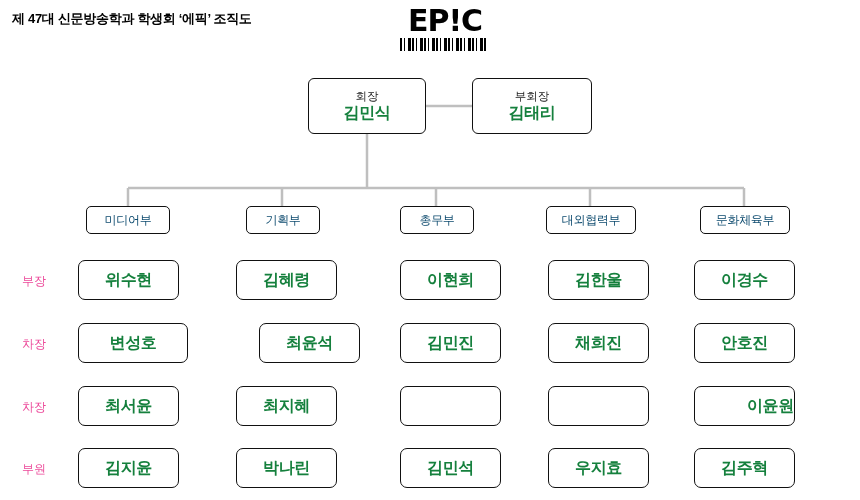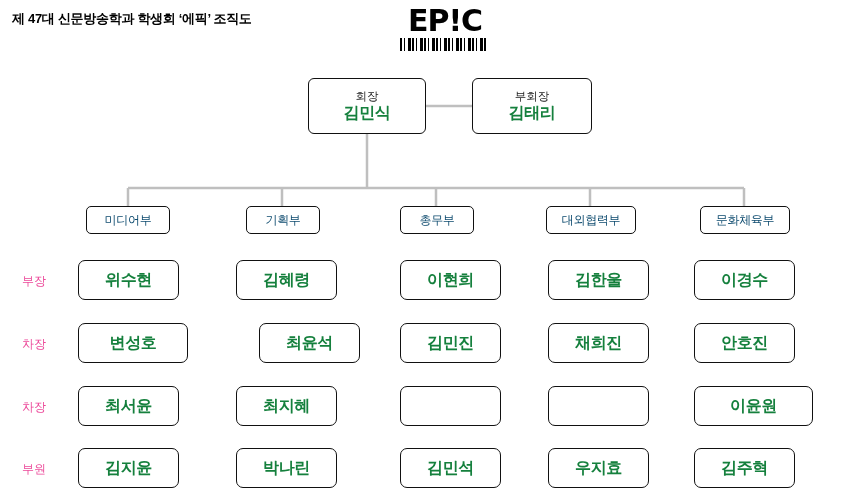--- a/index.html
+++ b/index.html
@@ -246,18 +246,18 @@
 <div class="node member" style="left:548px; top:448px; width:101px;">
   <div class="name">우지효</div>
 </div>
 
 <div class="node member" style="left:694px; top:260px; width:101px;">
   <div class="name">이경수</div>
 </div>
 <div class="node member" style="left:694px; top:323px; width:101px;">
   <div class="name">안호진</div>
 </div>
-<div class="node member" style="left:694px; top:386px; width:119px;">
+<div class="node member" style="left:694px; top:386px; width:101px;align-items:flex-end;">
   <div class="name">이윤원</div>
 </div>
 <div class="node member" style="left:694px; top:448px; width:101px;">
   <div class="name">김주혁</div>
 </div>
 
 </body></html>

